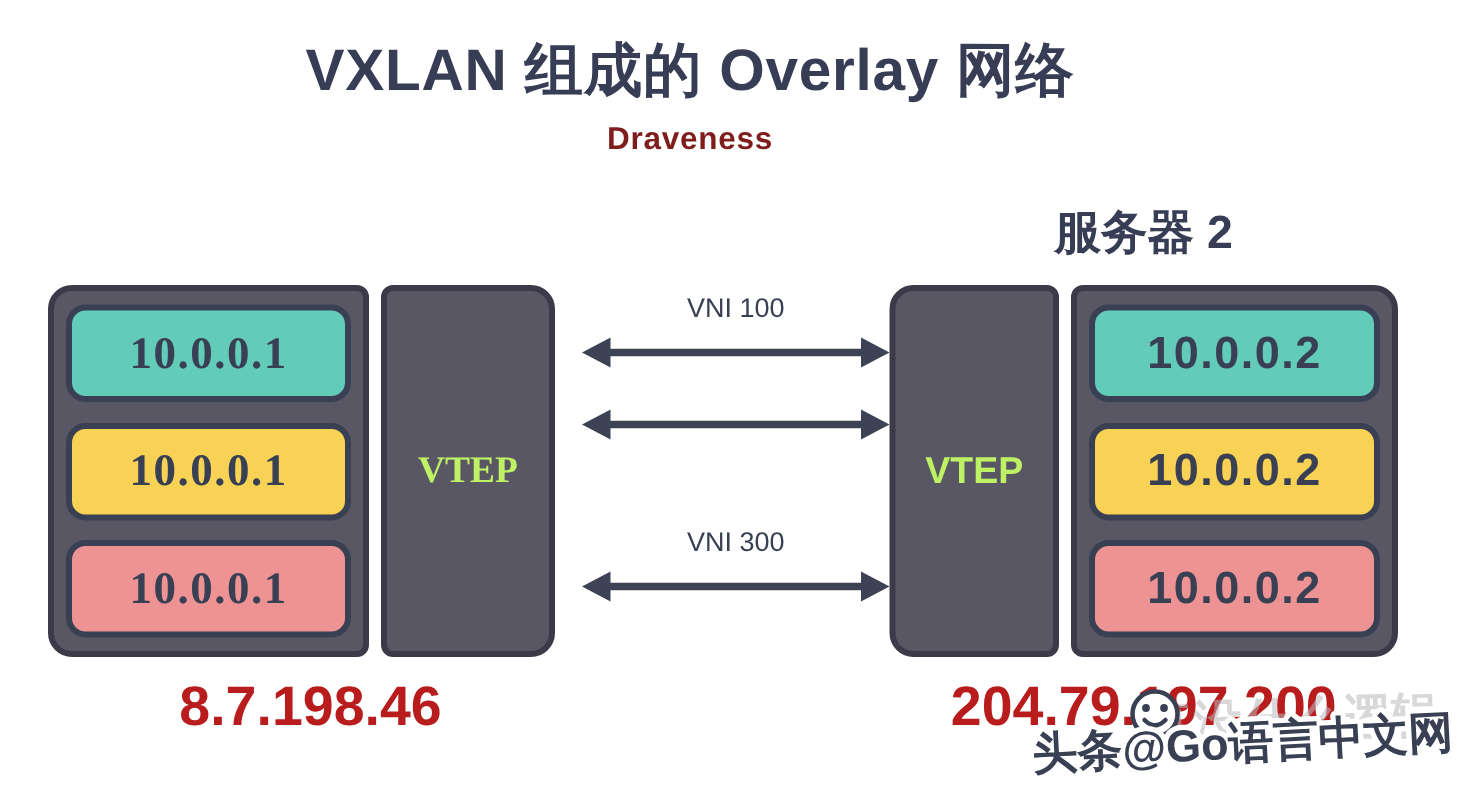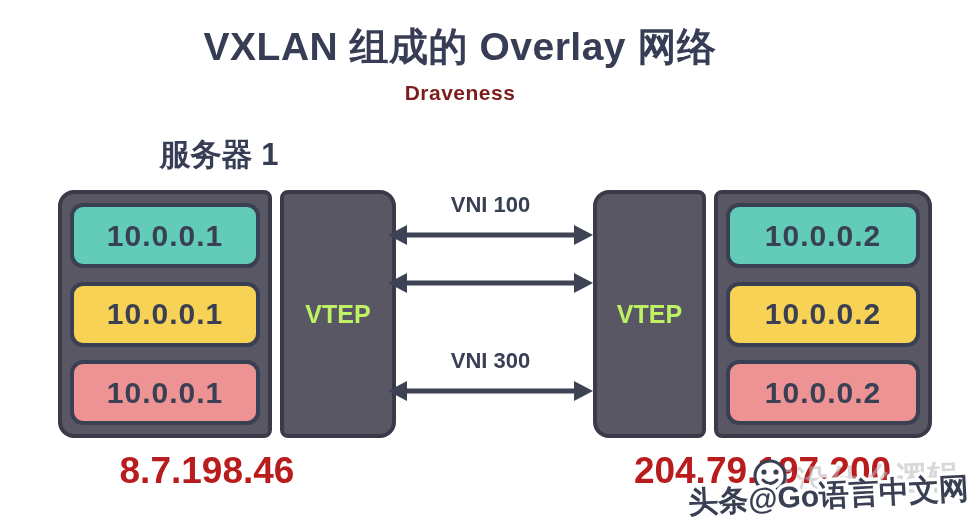--- a/index.html
+++ b/index.html
@@ -15,21 +15,21 @@
     position:absolute;top:81px;left:0;width:920px;text-align:center;
     font-size:21px;font-weight:bold;color:#7f1d1d;letter-spacing:.5px;
   }
   .server-heading{
     position:absolute;top:134px;text-align:center;font-size:31px;font-weight:800;
     color:#363d55;white-space:nowrap;
   }
   .server-heading.s1{left:50px;width:338px;}
   .server-heading.s2{left:593px;width:339px;}
   .server-box{position:absolute;top:190px;height:248px;display:flex;gap:8px;}
-  .server-box.s1{left:58px;width:338px;}
+  .server-box.s1{left:32px;width:338px;font-family:Liberation Serif, serif;}
   .server-box.s2{left:593px;width:339px;}
   .panel{background:#5a5764;border:4px solid #3b3a49;box-sizing:border-box;}
   .vm-panel{
     display:flex;flex-direction:column;justify-content:space-between;
     padding:9px 8px;flex:1;
   }
   .s1 .vm-panel{border-radius:16px 8px 8px 16px;}
   .s2 .vm-panel{border-radius:8px 16px 16px 8px;gap:12px;}
   .vtep-panel{
     display:flex;align-items:center;justify-content:center;
@@ -41,21 +41,21 @@
     height:65px;border:4px solid #3a4054;border-radius:13px;box-sizing:border-box;
     display:flex;align-items:center;justify-content:center;
     font-size:30px;font-weight:800;color:#3a4054;letter-spacing:1px;white-space:nowrap;
   }
   .vm.teal{background:#63ccb9;}
   .vm.yellow{background:#f8d254;}
   .vm.pink{background:#ee9394;}
   .link{position:absolute;left:388px;width:205px;text-align:center;}
   .link.l1{top:190px;} .link.l2{top:268px;} .link.l3{top:346px;}
   .vni-label{
-    font-size:22px;font-weight:700;color:#3a4054;line-height:30px;white-space:nowrap;
+    font-size:18px;font-weight:400;color:#3a4054;line-height:30px;white-space:nowrap;
   }
   .arrow-svg{display:block;margin-top:2px;}
   .underlay-ip{
     position:absolute;top:450px;text-align:center;font-size:37px;font-weight:800;
     color:#b91c1c;white-space:nowrap;
   }
   .underlay-ip.s1{left:38px;width:338px;}
   .underlay-ip.s2{left:593px;width:339px;}
   .wm-faded{
     position:absolute;left:763px;top:462px;font-size:32px;font-weight:bold;
@@ -74,31 +74,31 @@
   }
 </style>
 </head>
 <body>
 
 <div class="canvas">
 
   <div class="title">VXLAN 组成的 Overlay 网络</div>
   <div class="subtitle">Draveness</div>
 
-  <div class="server-heading s1">服务器 1</div>
   <div class="server-box s1">
     <div class="panel vm-panel">
       <div class="vm teal">10.0.0.1</div>
       <div class="vm yellow">10.0.0.1</div>
       <div class="vm pink">10.0.0.1</div>
     </div>
     <div class="panel vtep-panel">VTEP</div>
   </div>
   <div class="underlay-ip s1">8.7.198.46</div>
 
+  <div class="server-heading s2">服务器 2</div>
   <div class="server-box s2">
     <div class="panel vtep-panel">VTEP</div>
     <div class="panel vm-panel">
       <div class="vm teal">10.0.0.2</div>
       <div class="vm yellow">10.0.0.2</div>
       <div class="vm pink">10.0.0.2</div>
     </div>
   </div>
   <div class="underlay-ip s2">204.79.197.200</div>
 

